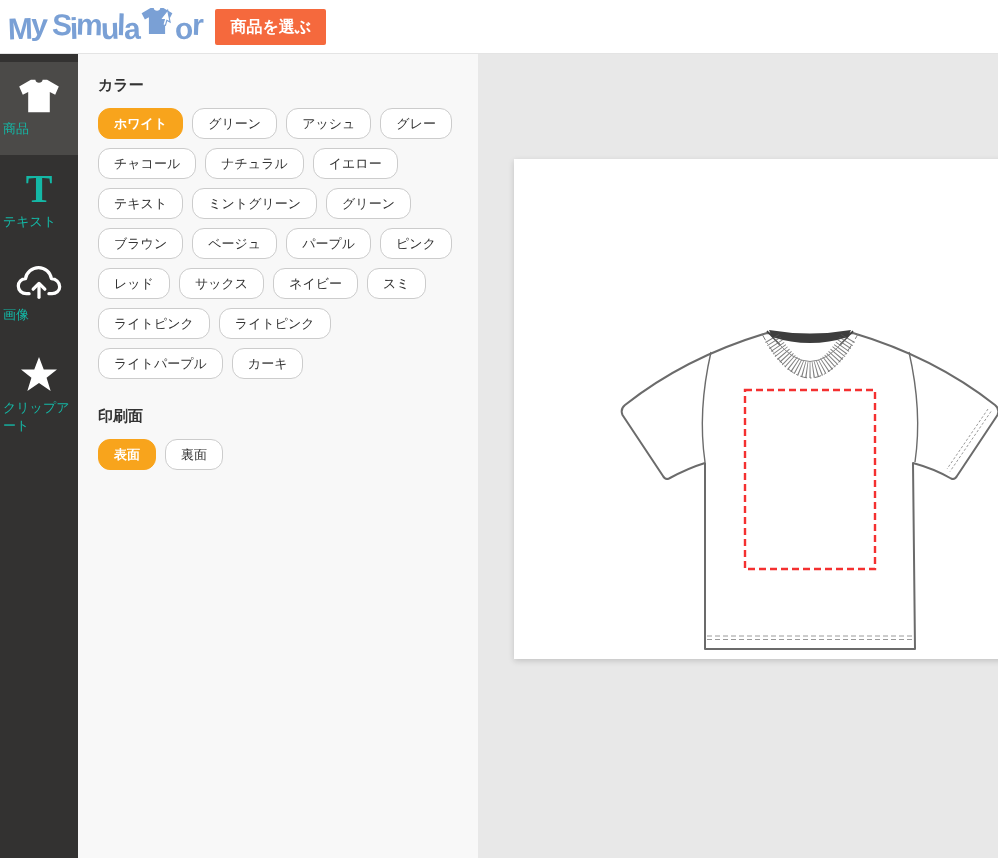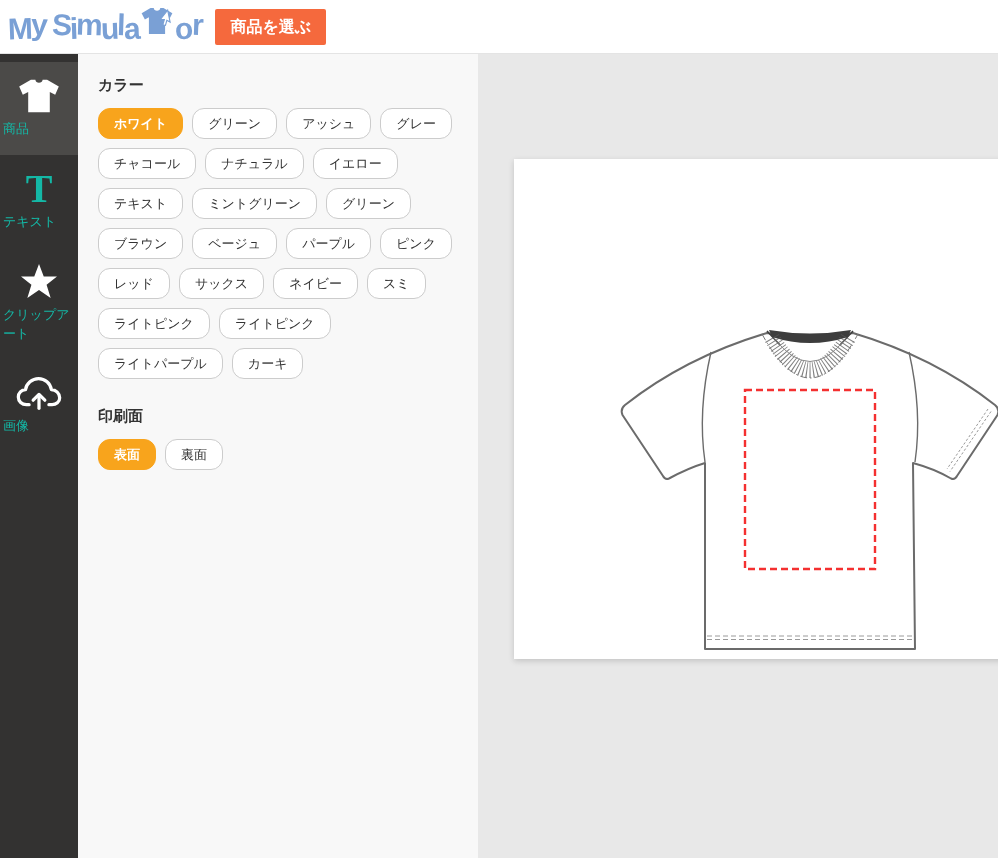--- a/index.html
+++ b/index.html
@@ -95,35 +95,35 @@
       <div class="side-label">商品</div>
     </div>
     <div class="side-item">
       <div class="icon-box">
           <span class="t-glyph">T</span>
         </div>
       <div class="side-label">テキスト</div>
     </div>
     <div class="side-item">
       <div class="icon-box">
-        <svg width="38" height="36" viewBox="0 0 40 38">
-          <path d="M20 0 L25 13.2 L39 13.2 L28 21.8 L32.3 36 L20 27.5 L7.7 36 L12 21.8 L1 13.2 L15 13.2 Z" fill="#ffffff"></path>
-        </svg>
-      </div>
-      <div class="side-label">クリップアート</div>
-    </div>
-    <div class="side-item">
-      <div class="icon-box">
         <svg width="50" height="36" viewBox="0 0 52 40" fill="none" stroke="#ffffff" stroke-width="3.6" stroke-linecap="round" stroke-linejoin="round">
           <path d="M15 33 L12 33 C7 33 3 29.5 3 24.5 C3 20 6.5 16.5 11 16.3 C12 9.5 18.3 4 25.5 4 C32.7 4 38.7 9.3 39.7 16.2 C44.8 16.4 49 20.5 49 25.2 C49 30 45 33 40.5 33 L37 33"></path>
           <path d="M26 37 L26 22.5"></path>
           <path d="M19.5 28 L26 21.5 L32.5 28"></path>
         </svg>
       </div>
       <div class="side-label">画像</div>
+    </div>
+    <div class="side-item">
+      <div class="icon-box">
+        <svg width="38" height="36" viewBox="0 0 40 38">
+          <path d="M20 0 L25 13.2 L39 13.2 L28 21.8 L32.3 36 L20 27.5 L7.7 36 L12 21.8 L1 13.2 L15 13.2 Z" fill="#ffffff"></path>
+        </svg>
+      </div>
+      <div class="side-label">クリップアート</div>
     </div>
   </div>
 
   <div class="panel">
     <div class="section-title">カラー</div>
     <div class="btn-group">
 
         <button class="opt-btn on">ホワイト</button>
 
         <button class="opt-btn">グリーン</button>

